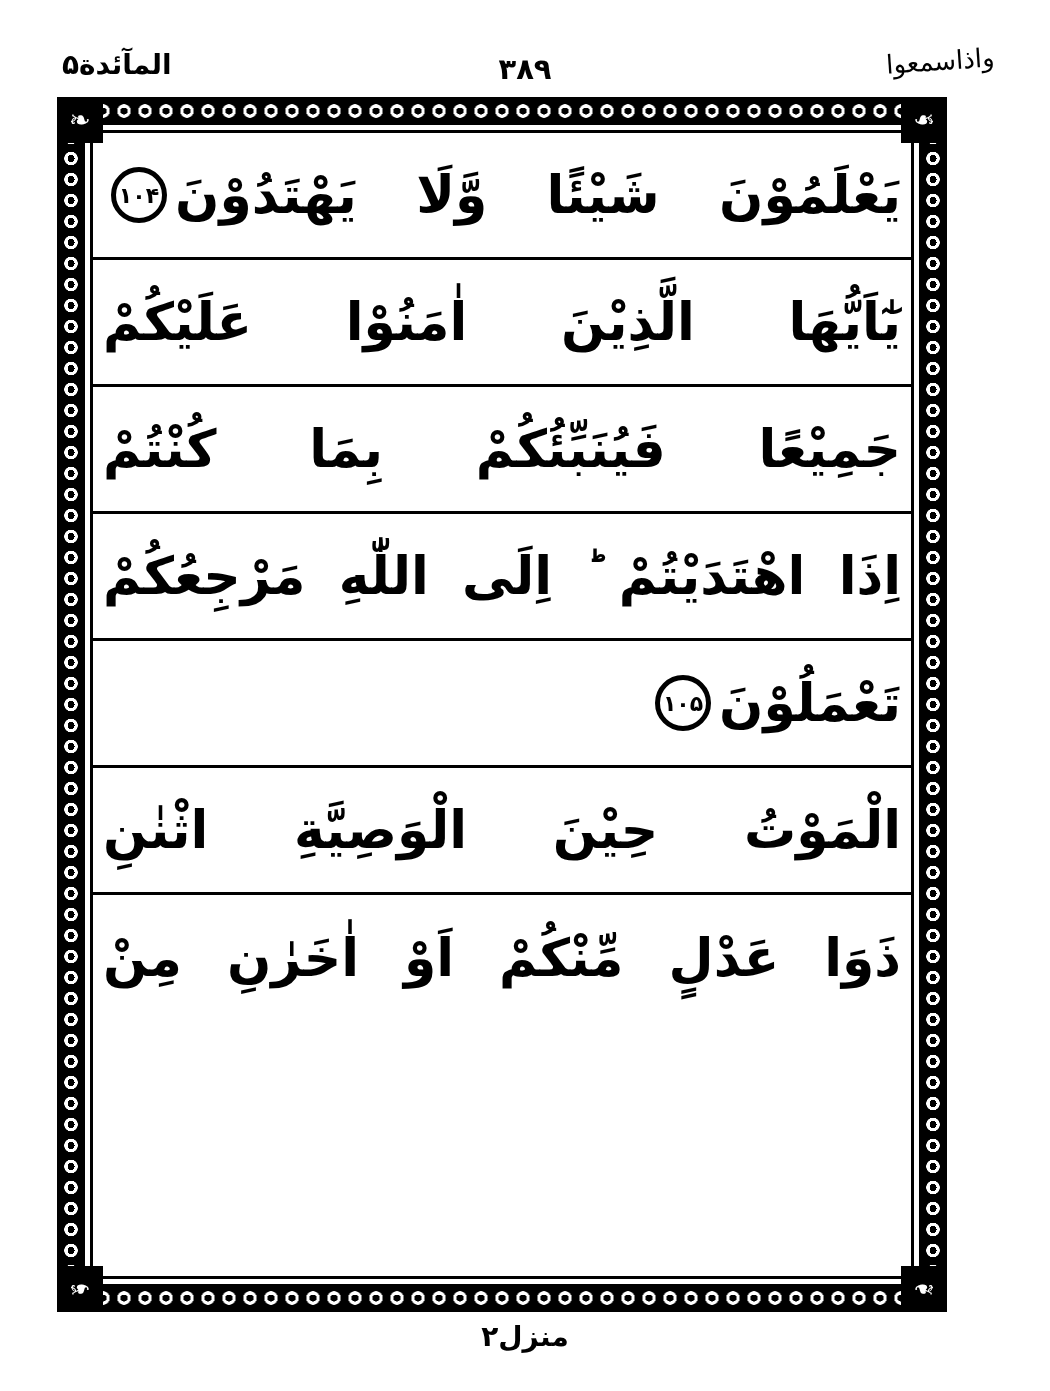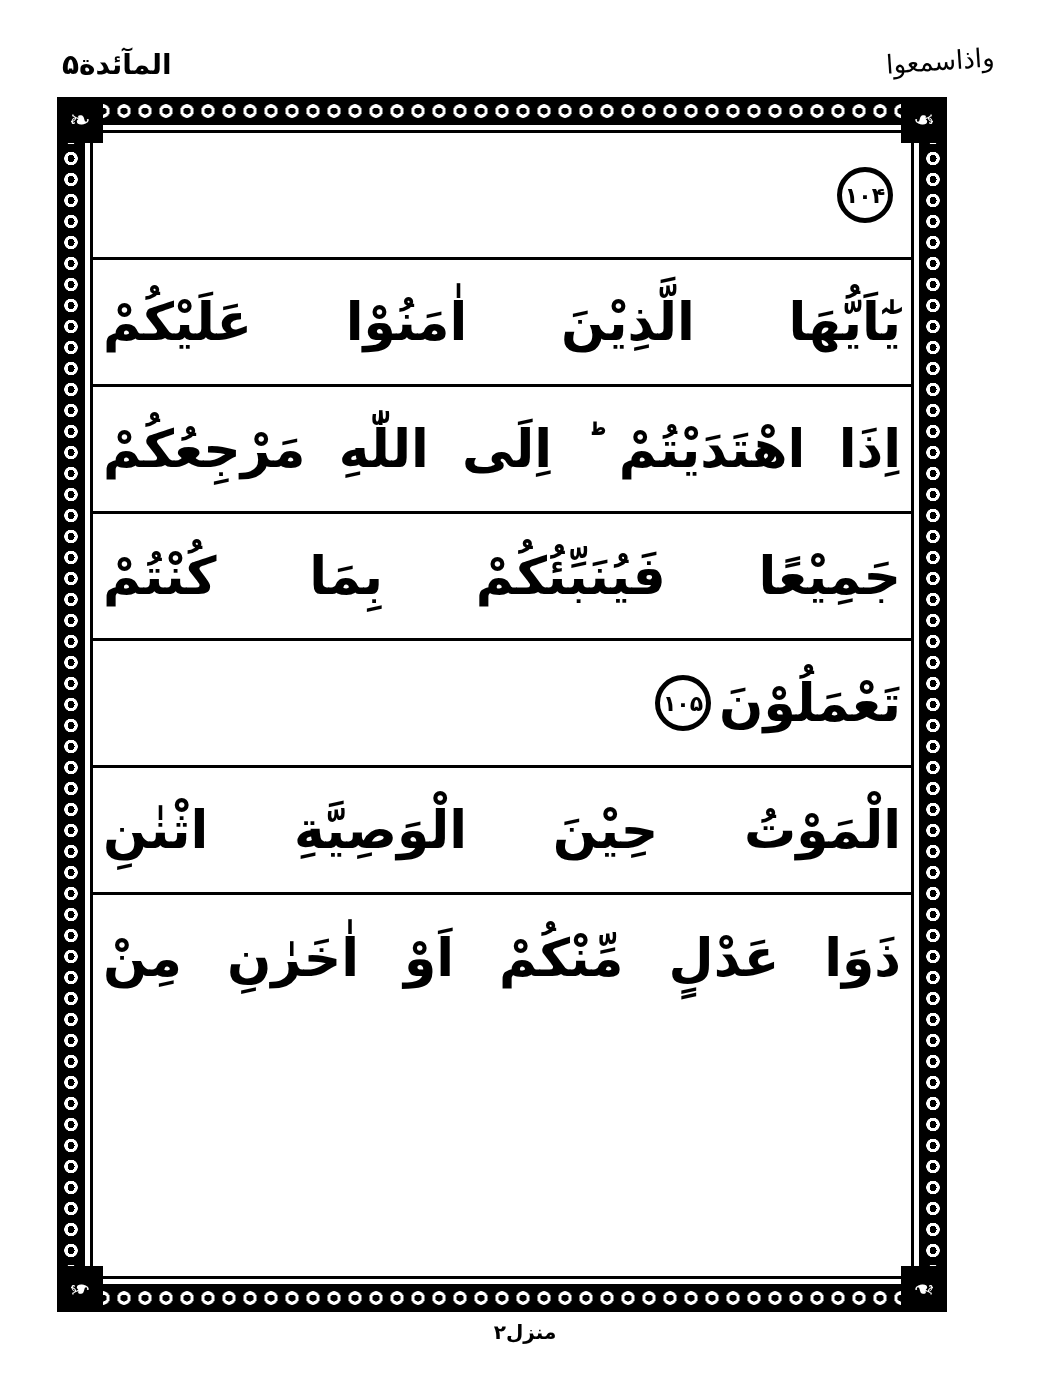--- a/index.html
+++ b/index.html
@@ -86,59 +86,61 @@
     display: flex; align-items: center; justify-content: center;
     font-size: 22px; font-weight: bold;
     margin: 0 8px;
     box-sizing: border-box;
     text-align: center;
   }
 
   
   .manzil-label {
     position: absolute; top: 1320px; left: 0; right: 0;
-    text-align: center; font-size: 20px; font-weight: bold; direction: rtl;
+    text-align: center; font-size: 28px; font-weight: bold; direction: rtl;
   }
 </style>
 </head>
 <body>
 
 <div class="page">
 
   <div class="surah-label">المآئدة۵</div>
+  <div class="page-number">٣٨٩</div>
   <div class="juz-label">واذاسمعوا</div>
 
   <div class="frame">
     <div class="band h top"></div>
     <div class="band h bottom"></div>
     <div class="band v left"></div>
     <div class="band v right"></div>
     <div class="corner tl">❧</div>
     <div class="corner tr">❧</div>
     <div class="corner bl">❧</div>
     <div class="corner br">❧</div>
     <div class="inner-line"></div>
 
     <div class="text-area">
 
       <div class="quran-row">
+        <span class="ayah-text">يَعْلَمُوْنَ شَيْئًا وَّلَا يَهْتَدُوْنَ</span>
         <span class="verse-badge">۱۰۴</span>
       </div>
 
       <div class="quran-row">
         <span class="ayah-text">يٰٓاَيُّهَا الَّذِيْنَ اٰمَنُوْا عَلَيْكُمْ</span>
       </div>
 
 
       <div class="quran-row">
-        <span class="ayah-text">اِذَا اهْتَدَيْتُمْ ؕ اِلَى اللّٰهِ مَرْجِعُكُمْ</span>
+        <span class="ayah-text">جَمِيْعًا فَيُنَبِّئُكُمْ بِمَا كُنْتُمْ</span>
       </div>
 
       <div class="quran-row">
-        <span class="ayah-text">جَمِيْعًا فَيُنَبِّئُكُمْ بِمَا كُنْتُمْ</span>
+        <span class="ayah-text">اِذَا اهْتَدَيْتُمْ ؕ اِلَى اللّٰهِ مَرْجِعُكُمْ</span>
       </div>
 
       <div class="quran-row">
         <span class="ayah-text fixed">تَعْمَلُوْنَ</span>
         <span class="verse-badge">۱۰۵</span>
       </div>
 
 
       <div class="quran-row">
         <span class="ayah-text">الْمَوْتُ حِيْنَ الْوَصِيَّةِ اثْنٰنِ</span>

